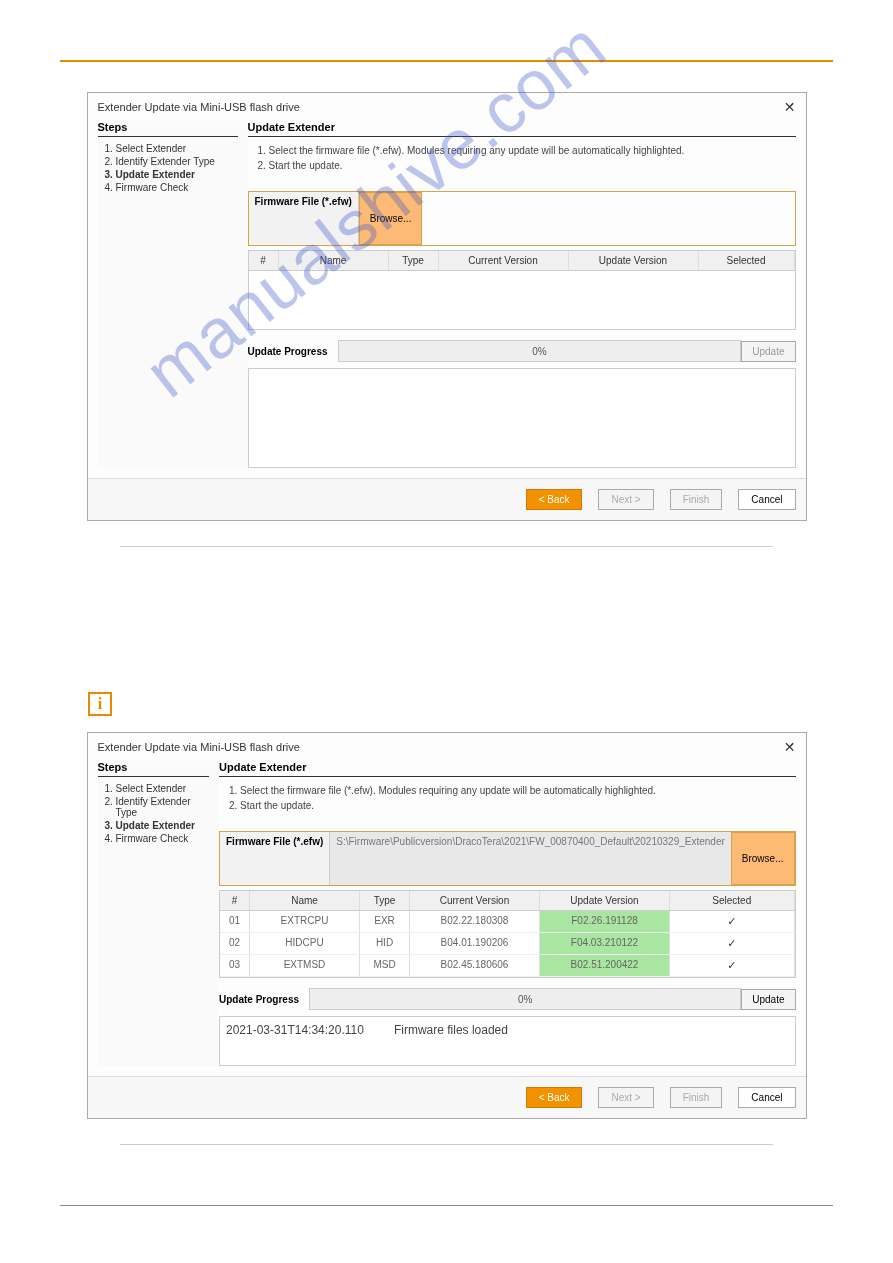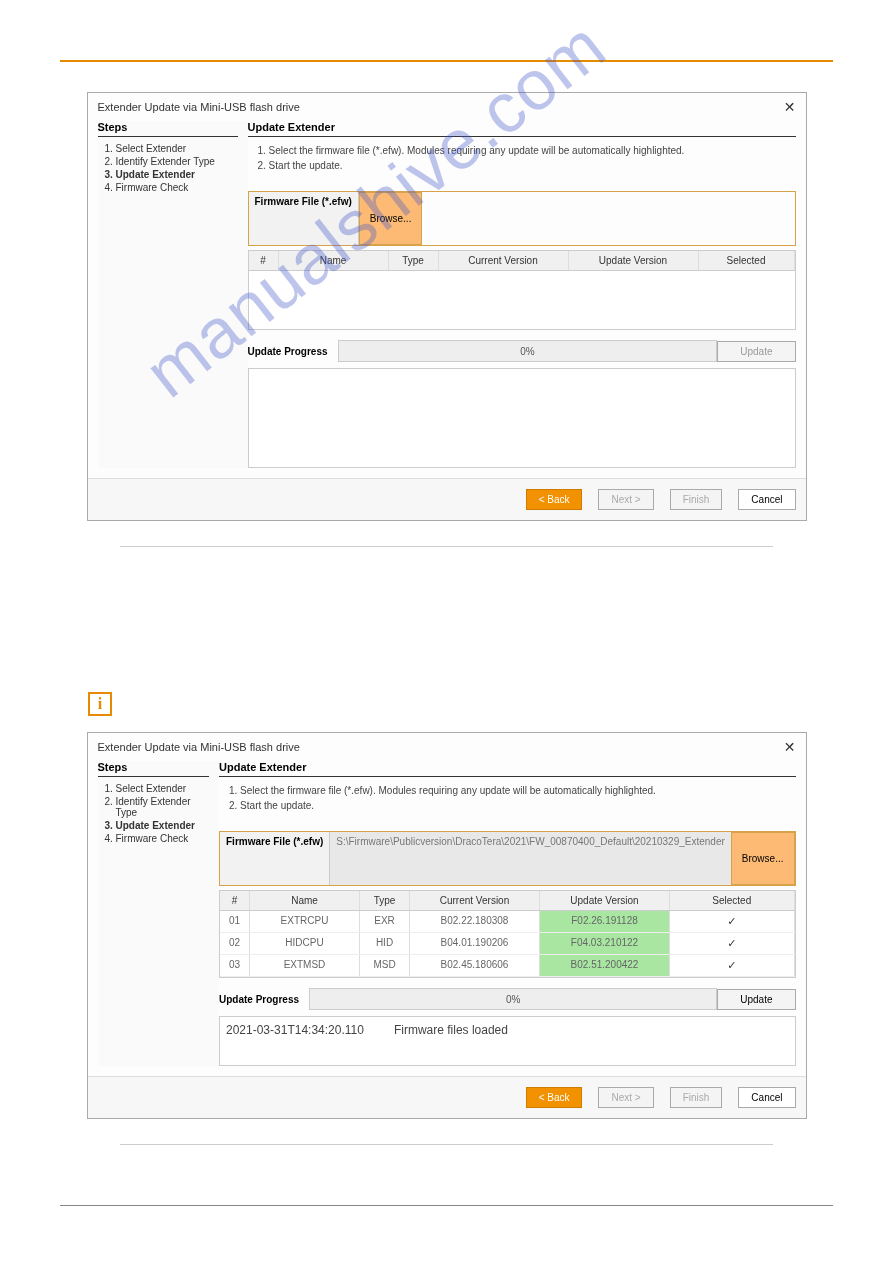--- a/index.html
+++ b/index.html
@@ -139,21 +139,21 @@
     height: 22px;
     background: #eee;
     border: 1px solid #ccc;
     display: flex;
     align-items: center;
     justify-content: center;
     font-size: 10px;
     color: #555;
   }
   .update-btn {
-    padding: 4px 22px;
+    padding: 4px 10px;
     border: 1px solid #aaa;
     background: #f4f4f4;
     font-size: 10px;
     cursor: pointer;
   }
   .update-btn.disabled { color: #999; }
   .log-box {
     border: 1px solid #ccc;
     background: #fff;
     min-height: 100px;

